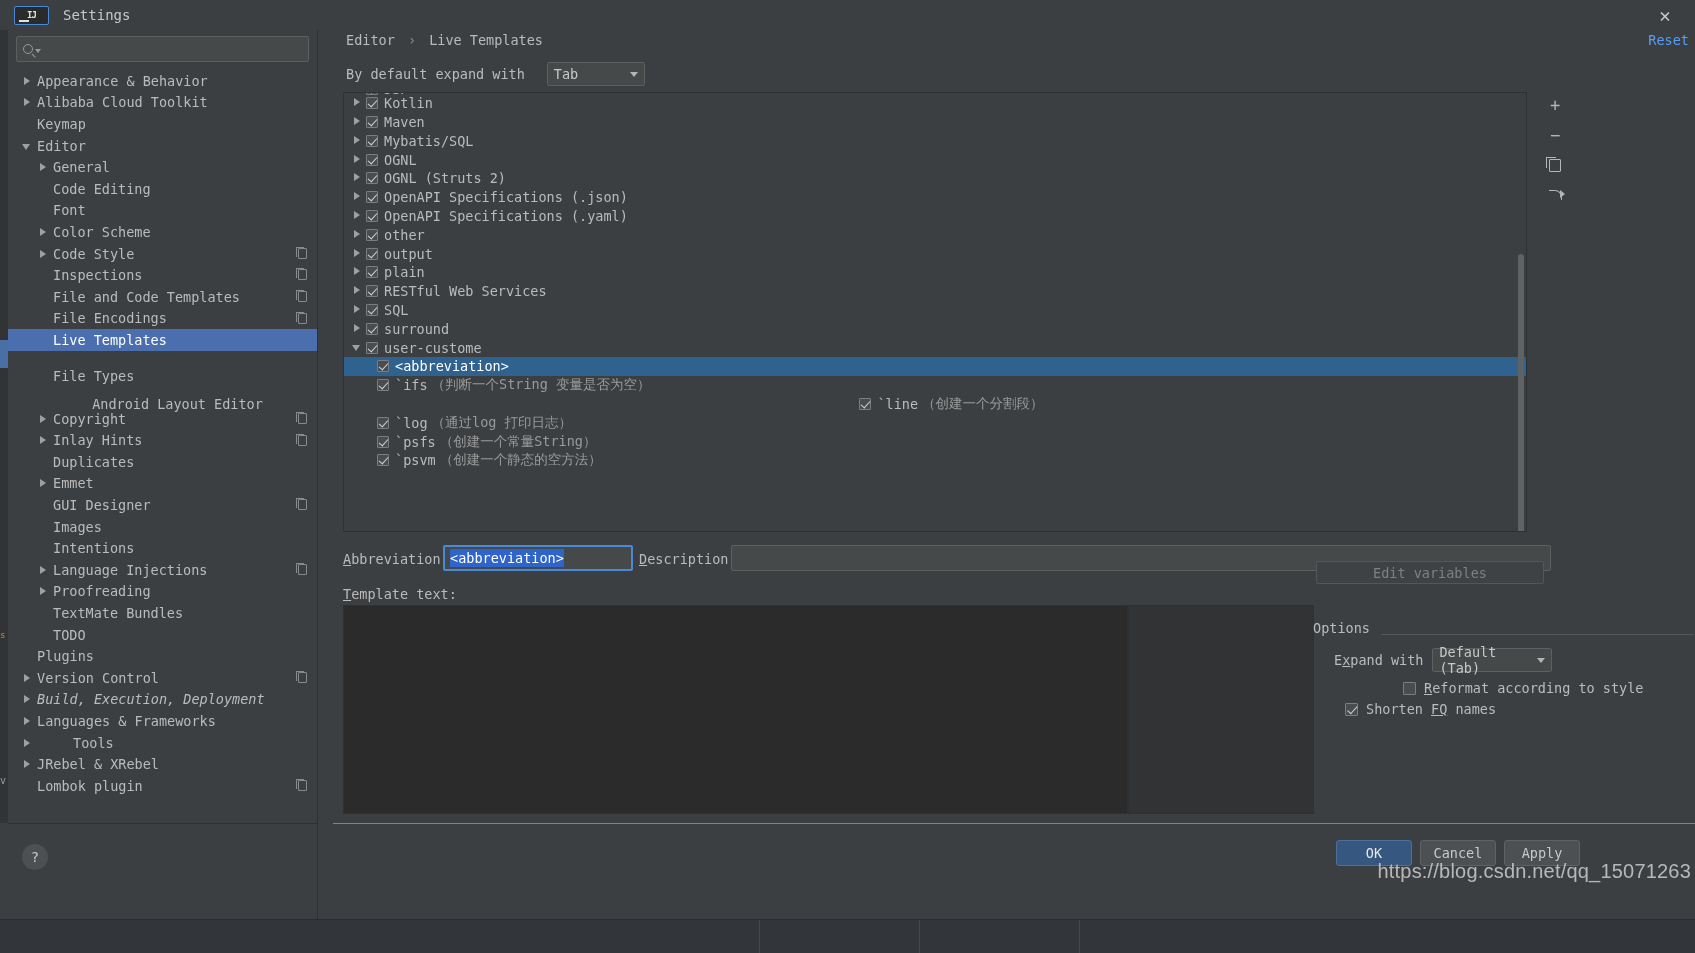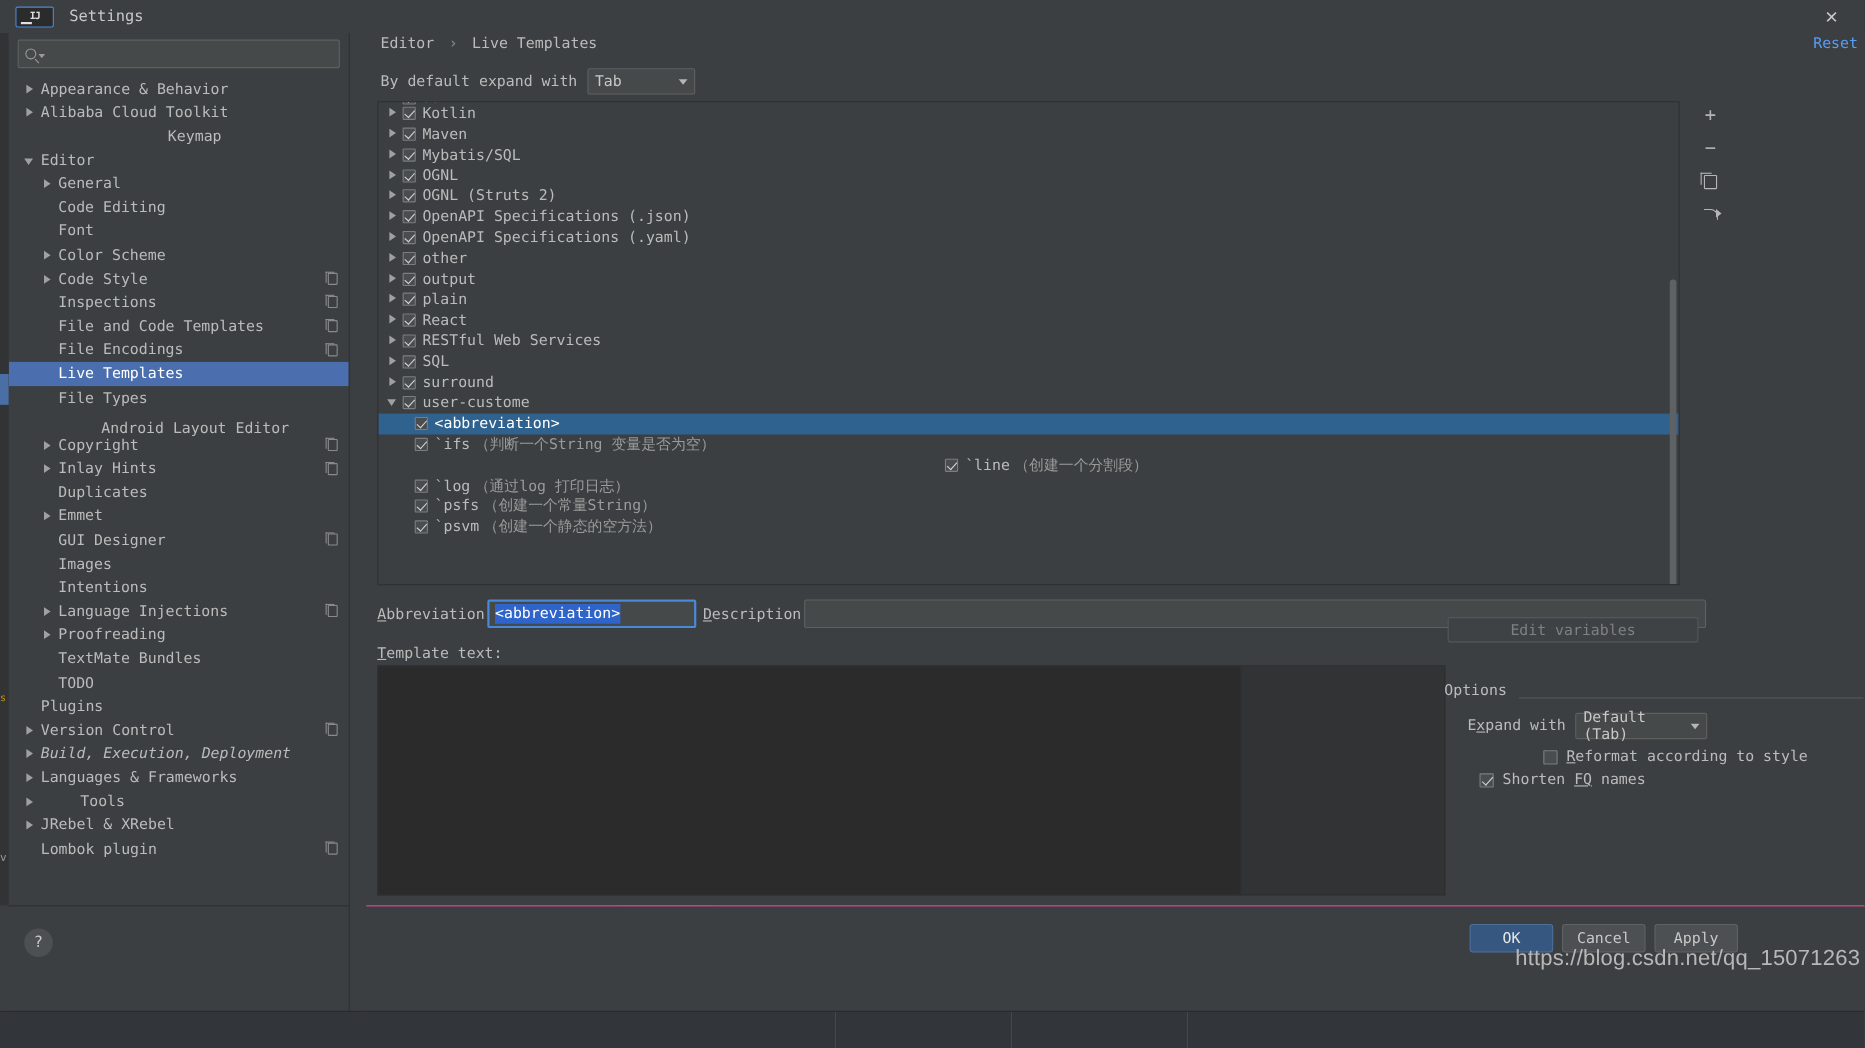--- a/index.html
+++ b/index.html
@@ -106,21 +106,21 @@
   }
 
   
   .main{ position:absolute; left:319px; top:30px; width:1376px; height:793px; background:#3c3f41;margin-left:12px; }
   .crumb{ position:absolute; left:15px; top:2px; font-size:13.5px; color:#bbbbbb; }
   .crumb .sep{ color:#8a8a8a; padding:0 5px; }
   .reset{
     position:absolute; right:18px; top:2px; font-size:13.5px; color:#589df6; cursor:pointer;
   }
   .expandrow{
-    position:absolute; left:15px; top:32px; display:flex; align-items:center; gap:9px;
+    position:absolute; left:15px; top:32px; display:flex; align-items:center; gap:22px;
   }
   .lbl{ font-size:13.5px; color:#bbbbbb; }
   .combo{
     height:24px; min-width:98px; background:#45494a; border:1px solid #5e6060; border-radius:2px;
     display:flex; align-items:center; padding:0 6px; cursor:pointer; font-size:13.5px; color:#c8c8c8;
   }
   .combo .cv{ flex:1; }
   .combo .carr{
     width:0;height:0;border-left:4.5px solid transparent;border-right:4.5px solid transparent;
     border-top:5px solid #b5b5b5; margin-left:10px;
@@ -308,21 +308,21 @@
     </div>
     <div class="tree" id="sidebar-tree">
         <div class="tnode" style="padding-left: 14px;">
           <span class="tw right"></span>
           <span>Appearance &amp; Behavior</span>
         </div>
         <div class="tnode" style="padding-left: 14px;">
           <span class="tw right"></span>
           <span>Alibaba Cloud Toolkit</span>
         </div>
-        <div class="tnode" style="padding-left: 14px; justify-content: center;">
+        <div class="tnode" style="padding-left: 14px;">
           <span class="tw"></span>
           <span>Keymap</span>
         </div>
         <div class="tnode" style="padding-left: 14px;">
           <span class="tw down"></span>
           <span>Editor</span>
         </div>
         <div class="tnode" style="padding-left: 30px;">
           <span class="tw right"></span>
           <span>General</span>
@@ -356,21 +356,21 @@
         </div>
         <div class="tnode" style="padding-left: 30px;">
           <span class="tw"></span>
           <span>File Encodings</span>
           <span class="copy-ind"></span>
         </div>
         <div class="tnode selected" style="padding-left: 30px;">
           <span class="tw"></span>
           <span>Live Templates</span>
         </div>
-        <div class="tnode" style="padding-left: 30px;">
+        <div class="tnode" style="padding-left: 30px; margin-top: 14px;">
           <span class="tw"></span>
           <span>File Types</span>
         </div>
         <div class="tnode" style="padding-left: 30px; flex-direction: column;">
           <span class="tw"></span>
           <span>Android Layout Editor</span>
         </div>
         <div class="tnode" style="padding-left: 30px;">
           <span class="tw right"></span>
           <span>Copyright</span>
@@ -522,25 +522,20 @@
           </div>
           <div class="lrow" style="padding-left: 8px;">
             <span class="tw2 right"></span>
             <span class="cbx on"></span>
             <span>output</span>
           </div>
           <div class="lrow" style="padding-left: 8px;">
             <span class="tw2 right"></span>
             <span class="cbx on"></span>
             <span>plain</span>
-          </div>
-          <div class="lrow" style="padding-left: 8px;">
-            <span class="tw2 right"></span>
-            <span class="cbx on"></span>
-            <span>React</span>
           </div>
           <div class="lrow" style="padding-left: 8px;">
             <span class="tw2 right"></span>
             <span class="cbx on"></span>
             <span>RESTful Web Services</span>
           </div>
           <div class="lrow" style="padding-left: 8px;">
             <span class="tw2 right"></span>
             <span class="cbx on"></span>
             <span>SQL</span>

